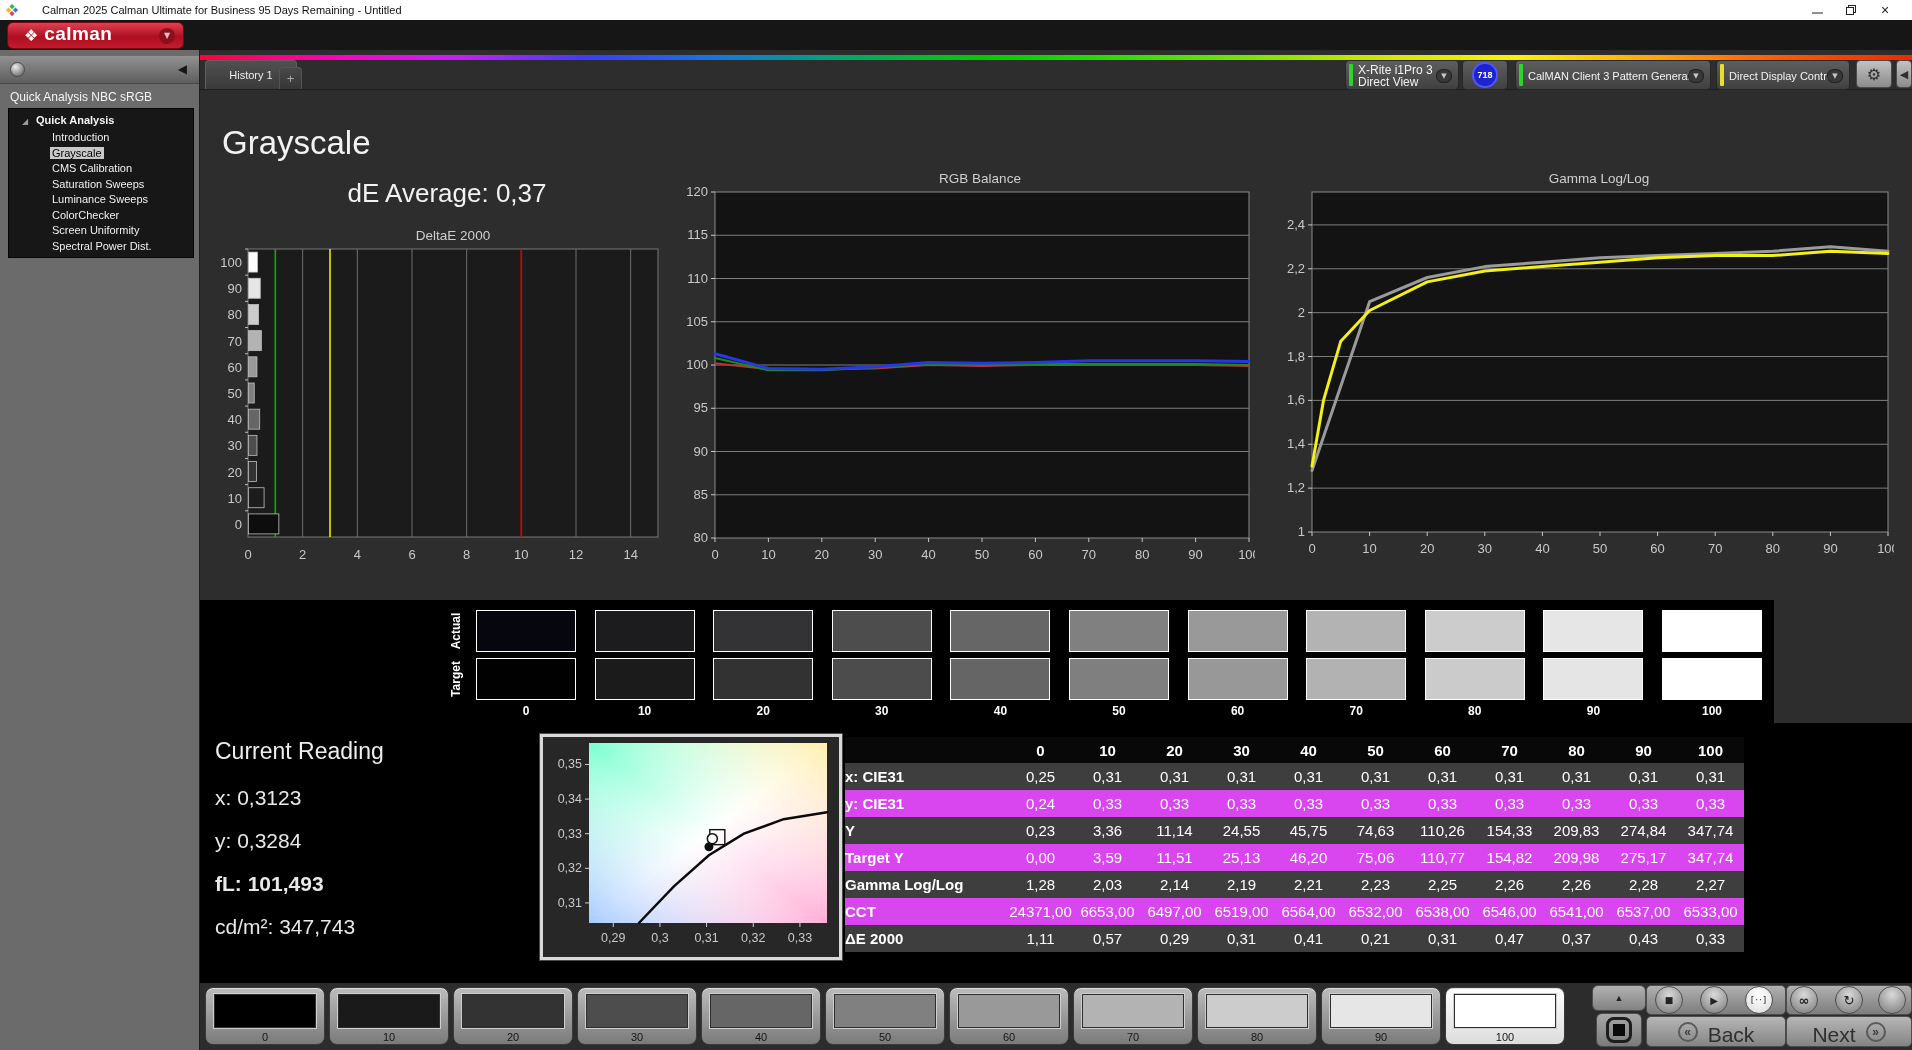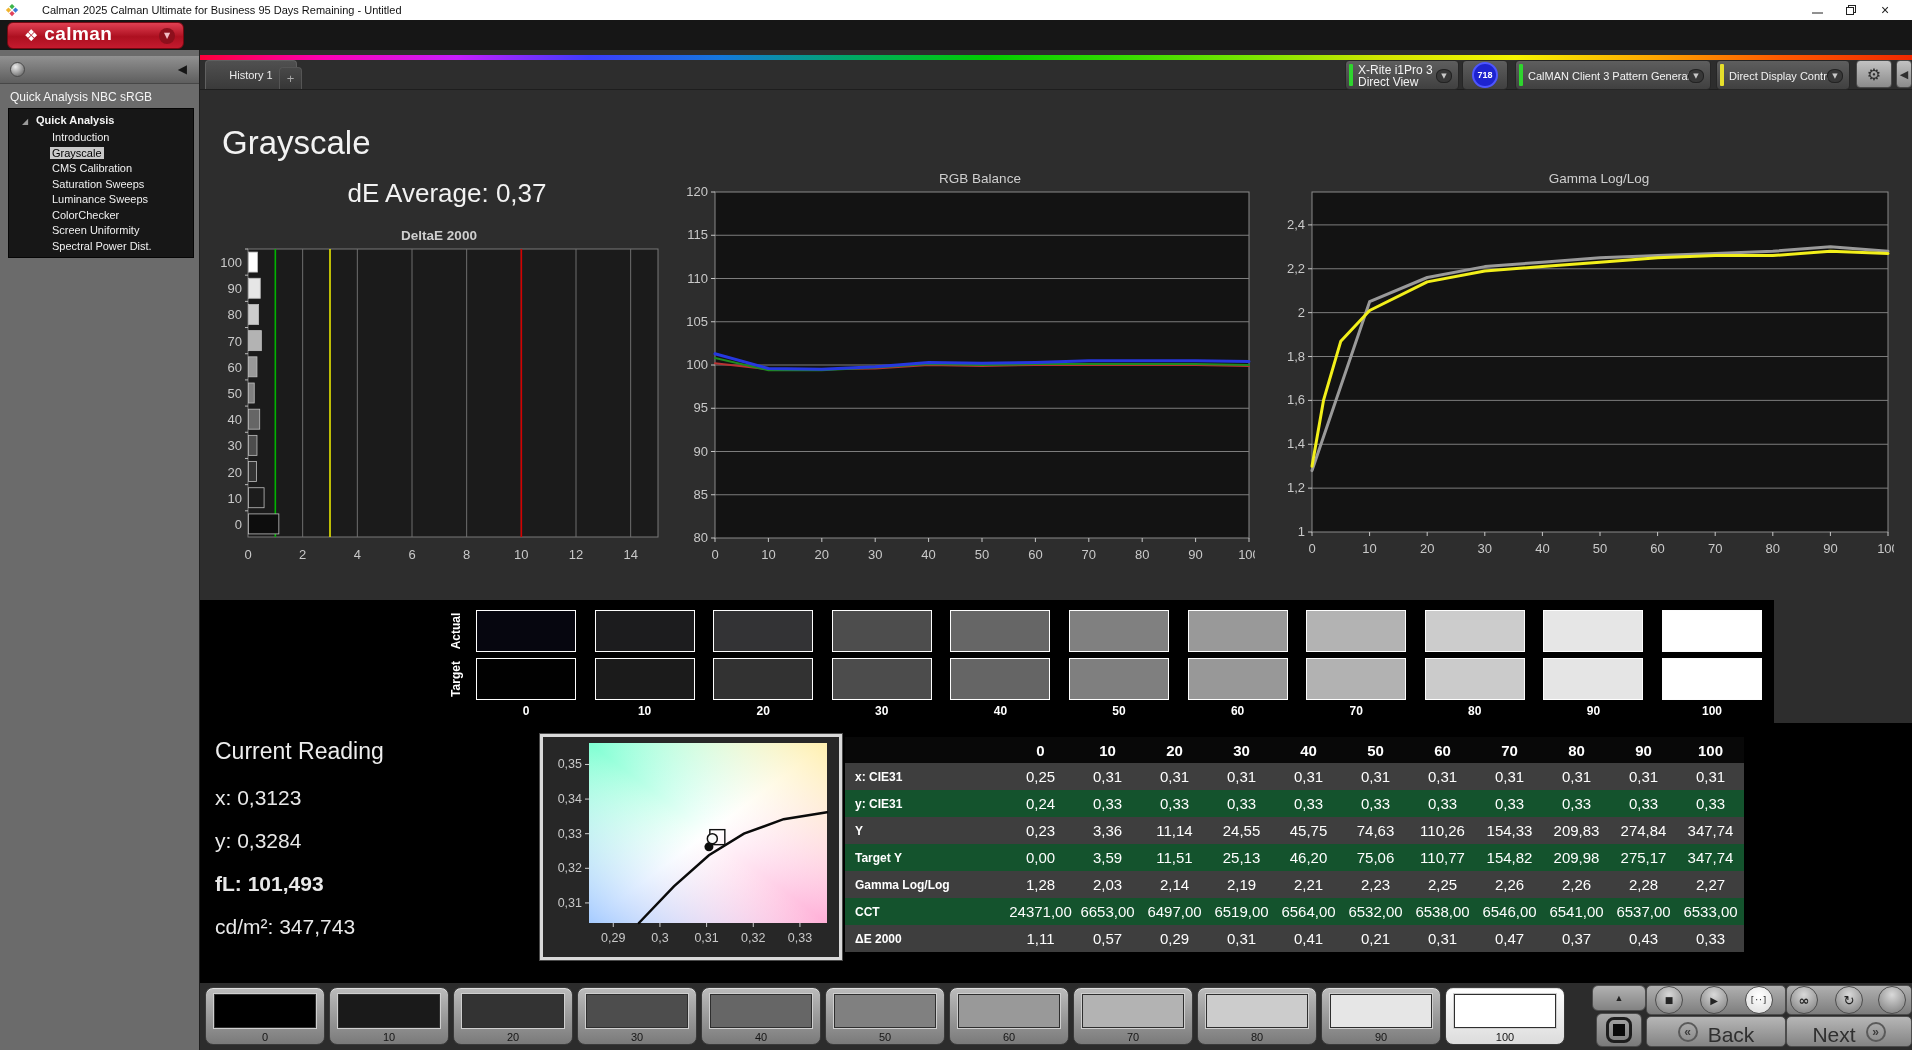--- a/index.html
+++ b/index.html
@@ -64,25 +64,25 @@
 .cr-title{position:absolute;left:15px;top:138px;font-size:23px;color:#ededed;}
 .cr-line{position:absolute;left:15px;font-size:21px;color:#e8e8e8;}
 
 
 .ciebox{position:absolute;left:340px;top:134px;width:302px;height:226px;background:#272727;border:3px solid #d9d9d9;outline:1px solid #4a4a4a;padding:2px;}
 
 
 .dtable{position:absolute;left:645px;top:137px;width:899px;}
 .trow{display:flex;height:27px;}
 .trow.head{height:26px;background:#080808;}
-.trow .lbl{width:162px;font-weight:bold;font-size:12px;color:#fff;padding-left:10px;display:flex;align-items:center;}
+.trow .lbl{width:162px;font-weight:bold;font-size:15px;color:#fff;display:flex;align-items:center;}
 .trow .val{width:67px;font-size:15px;color:#fdfdfd;display:flex;align-items:center;justify-content:center;}
 .trow.head .val{font-weight:bold;}
 .row-dark{background:#3e3e3e;}
-.row-light{background:#14532d;}
+.row-light{background:#d946ef;}
 
 
 .toolbar{position:absolute;left:200px;top:983px;width:1712px;height:67px;background:#2c2c2c;}
 .patbtn{position:absolute;top:4px;width:120px;height:58px;border-radius:8px;background:linear-gradient(#bcbcbc,#7a7a7a);border:1px solid #3a3a3a;box-shadow:inset 0 1px 0 #dedede;}
 .patbtn.sel{background:linear-gradient(#ffffff,#dcdcdc);}
 .patbtn .sw{position:absolute;left:8px;right:8px;top:6px;height:34px;border:1px solid #2e2e2e;box-shadow:0 0 0 1px #cfcfcf;}
 .patbtn .pl{position:absolute;left:0;right:0;top:43px;text-align:center;font-size:11px;color:#161616;}
 .ctl-panel{position:absolute;background:linear-gradient(#b0b0b0,#7d7d7d);border:1px solid #4c4c4c;border-radius:5px;}
 .circlebtn{position:absolute;top:3px;width:28px;height:28px;border-radius:50%;background:radial-gradient(circle at 50% 30%,#d9d9d9,#8d8d8d 78%);border:1px solid #4e4e4e;display:flex;align-items:center;justify-content:center;color:#242424;font-family:"DejaVu Sans",sans-serif;}
 .circlebtn.lit{background:radial-gradient(circle at 50% 35%,#ffffff,#e2e2e2 80%);}
@@ -184,21 +184,21 @@
     <div class="accent" id="display-accent" style="background: rgb(230, 223, 43);"></div>
     <div class="dev-1l">Direct Display Control</div>
     <div class="dev-arrow">▼</div>
   </div>
   <div class="sqbtn" style="left:1856px;width:36px;font-size:16px;">⚙</div>
   <div class="sqbtn" style="left:1896px;width:16px;font-size:11px;overflow:hidden;">◀</div>
 
   <div class="h-main" style="left:222px;top:124px;font-size:33px;">Grayscale</div>
   <div class="h-main" style="left:247px;top:178px;width:400px;text-align:center;font-size:26px;">dE Average: 0,37</div>
 
-  <div class="c-title" style="left:279px;top:228px;font-weight:bold;">DeltaE 2000</div>
+  <div class="c-title" style="left:293px;top:228px;">DeltaE 2000</div>
   <div class="c-title" style="left:820px;top:171px;">RGB Balance</div>
   <div class="c-title" style="left:1439px;top:171px;">Gamma Log/Log</div>
 
   <div class="chart" id="chart-deltae" style="left:210px;top:240px;"><svg width="455" height="325" viewBox="0 0 455 325">
         <rect x="38" y="9" width="410" height="288" fill="#1b1b1b" stroke="#787878"></rect>
         <text x="38" y="319" text-anchor="middle" fill="#c9c9c9" font-size="13" font-family="Liberation Sans, sans-serif">0</text>
         <line x1="92.66666666666666" y1="9" x2="92.66666666666666" y2="297" stroke="#6f6f6f"></line>
         <text x="92.66666666666666" y="319" text-anchor="middle" fill="#c9c9c9" font-size="13" font-family="Liberation Sans, sans-serif">2</text>
         <line x1="147.33333333333331" y1="9" x2="147.33333333333331" y2="297" stroke="#6f6f6f"></line>
         <text x="147.33333333333331" y="319" text-anchor="middle" fill="#c9c9c9" font-size="13" font-family="Liberation Sans, sans-serif">4</text>

